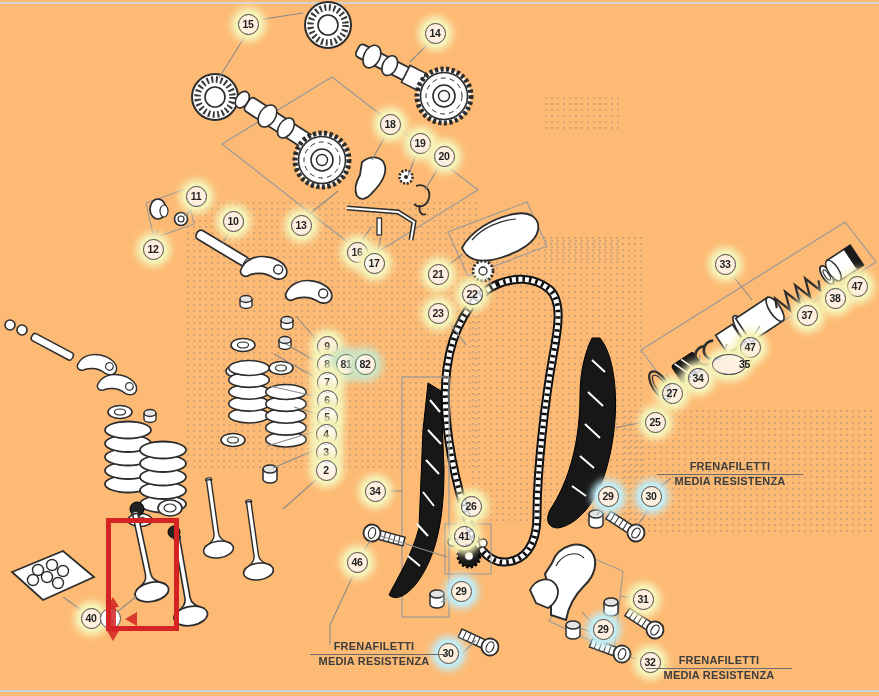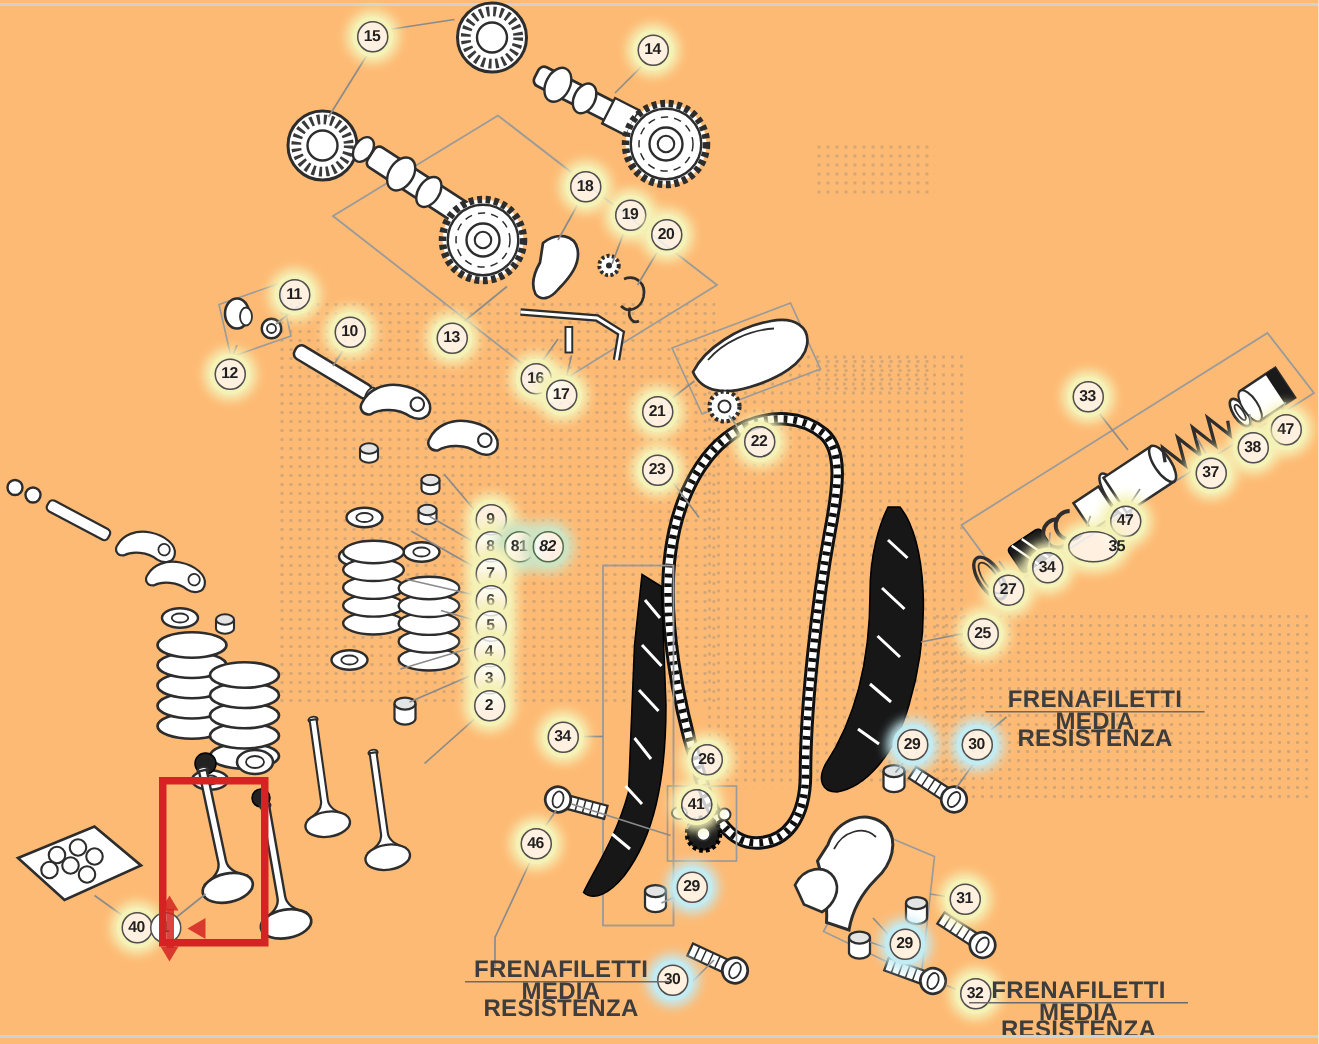--- a/index.html
+++ b/index.html
@@ -17,21 +17,21 @@
   .co{position:absolute;width:21px;height:21px;margin-left:-10.5px;margin-top:-10.5px;
       border:1.4px solid #4e4e4e;border-radius:50%;background:rgba(255,255,255,.78);
       display:flex;align-items:center;justify-content:center;
       font-weight:bold;font-size:10.5px;color:#1f1f1f;letter-spacing:-.3px;
       box-sizing:border-box;cursor:pointer;}
   .co.hl-y{box-shadow:0 0 0 3px var(--hl-y),0 0 7px 7px var(--hl-y);}
   .co.hl-c{box-shadow:0 0 0 3px var(--hl-c),0 0 7px 7px var(--hl-c);}
   .co.hl-g{box-shadow:0 0 0 3px var(--hl-g),0 0 7px 7px var(--hl-g);border-color:#4d6f4d;}
   .co.hl-n{background:#fff;}
   
-  .fren{position:absolute;text-align:center;font-weight:bold;font-size:16px;
+  .fren{position:absolute;text-align:center;font-weight:bold;font-size:11px;
         line-height:11.5px;color:#3d3d3d;letter-spacing:.2px;}
   .fren .rule{height:0;border-top:1.5px solid #6a6a6a;margin:1px -6px 1px -6px;}
   #fren-bottom-center .rule{margin-right:-14px;}
   #copyright{position:absolute;left:299px;top:672px;width:250px;text-align:center;
              font-weight:bold;font-size:15px;color:#3c3c3c;}
   
   #sel-box{position:absolute;left:106px;top:518px;width:73px;height:113px;
            border:5px solid var(--sel-red);box-sizing:border-box;cursor:pointer;}
   .sel-tri-left{position:absolute;left:125px;top:612px;width:0;height:0;
         border-top:7px solid transparent;border-bottom:7px solid transparent;
@@ -345,26 +345,26 @@
       <div class="co hl-y" style="left: 390px; top: 124px;">18</div>
       <div class="co hl-y" style="left: 420px; top: 143px;">19</div>
       <div class="co hl-y" style="left: 444px; top: 156px;">20</div>
       <div class="co hl-y" style="left: 196px; top: 196px;">11</div>
       <div class="co hl-y" style="left: 233px; top: 221px;">10</div>
       <div class="co hl-y" style="left: 301px; top: 225px;">13</div>
       <div class="co hl-y" style="left: 153px; top: 249px;">12</div>
       <div class="co hl-y" style="left: 357px; top: 252px;">16</div>
       <div class="co hl-y" style="left: 374px; top: 263px;">17</div>
       <div class="co hl-y" style="left: 438px; top: 274px;">21</div>
-      <div class="co hl-y" style="left: 506px; top: 294px;">22</div>
+      <div class="co hl-y" style="left: 472px; top: 294px;">22</div>
       <div class="co hl-y" style="left: 438px; top: 313px;">23</div>
       <div class="co hl-y" style="left: 327px; top: 346px;">9</div>
       <div class="co hl-y" style="left: 327px; top: 364px;">8</div>
       <div class="co hl-g" style="left: 346px; top: 364px;">81</div>
-      <div class="co hl-g" style="left: 365px; top: 364px; font-style: italic;">82</div>
+      <div class="co hl-g" style="left: 365px; top: 364px;">82</div>
       <div class="co hl-y" style="left: 327px; top: 382px;">7</div>
       <div class="co hl-y" style="left: 327px; top: 400px;">6</div>
       <div class="co hl-y" style="left: 327px; top: 417px;">5</div>
       <div class="co hl-y" style="left: 326px; top: 434px;">4</div>
       <div class="co hl-y" style="left: 326px; top: 452px;">3</div>
       <div class="co hl-y" style="left: 326px; top: 470px;">2</div>
       <div class="co hl-y" style="left: 725px; top: 264px;">33</div>
       <div class="co hl-y" style="left: 857px; top: 286px;">47</div>
       <div class="co hl-y" style="left: 835px; top: 298px;">38</div>
       <div class="co hl-y" style="left: 807px; top: 315px;">37</div>

